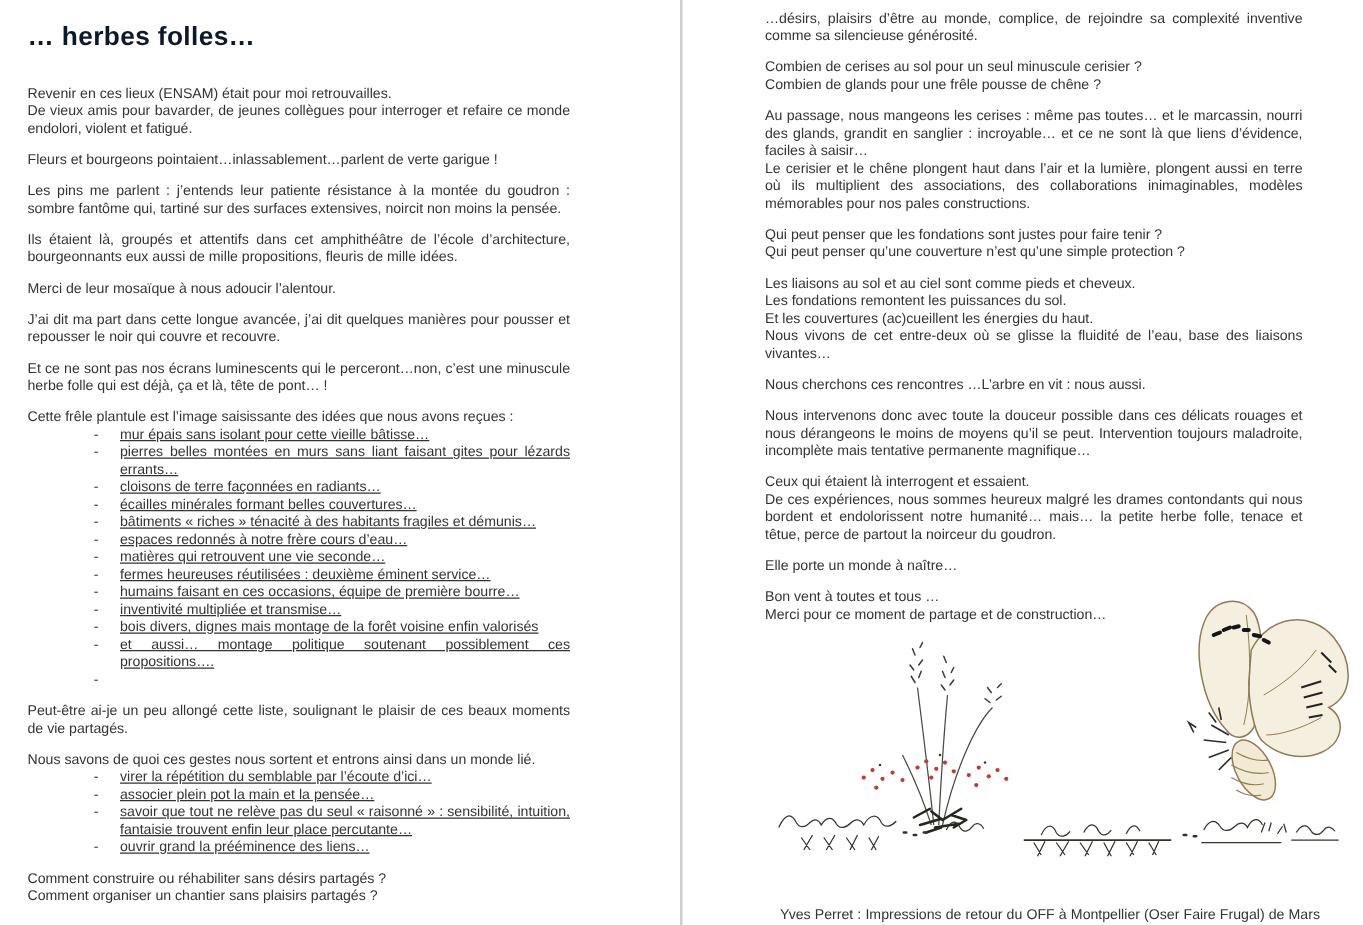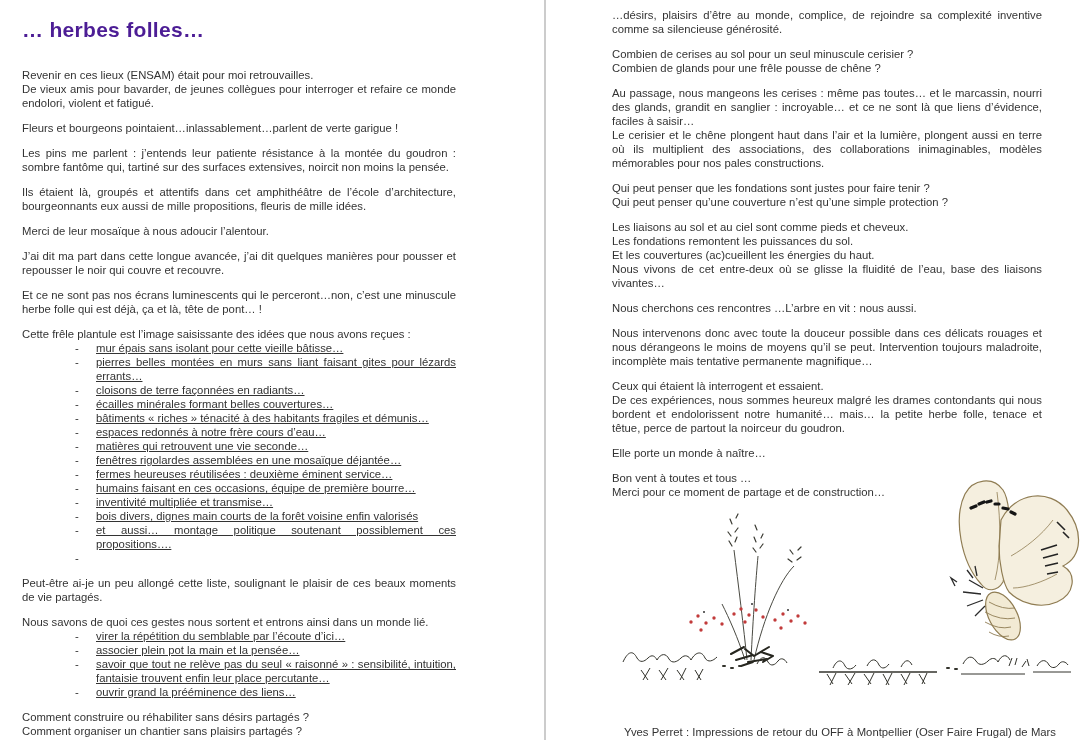--- a/index.html
+++ b/index.html
@@ -7,21 +7,21 @@
     position:relative; width:1090px; height:740px; background:#ffffff;
     font-family:"Liberation Sans","DejaVu Sans",sans-serif; color:#333333;
     overflow:hidden;
   }
   .divider { position:absolute; left:544px; top:0; width:2px; height:740px; background:#cccccc; }
   .col { position:absolute; font-size:11.3px; line-height:14px; }
   .col-left  { left:22px;  top:16px; width:434px; }
   .col-right { left:612px; top:8px; width:430px; }
   .col p { margin:0 0 11px 0; text-align:justify; white-space:pre-wrap; }
   .col p.nogap { margin-bottom:0; }
-  h1.title { font-size:21px; line-height:24px; font-weight:700; color:#4c1d95; margin:2px 0 26px 0; letter-spacing:0.3px; }
+  h1.title { font-size:21px; line-height:24px; font-weight:700; color:#0f172a; margin:2px 0 26px 0; letter-spacing:0.3px; }
   ul.doc-list { list-style:none; margin:0 0 11px 0; padding:0;text-decoration:underline; }
   ul.doc-list li { position:relative; padding-left:74px; text-align:justify; min-height:14px; }
   ul.doc-list li::before { content:"-"; position:absolute; left:53px; }
   .caption {
     position:absolute; left:612px; top:713px; width:432px; margin:12px;
     font-size:11.3px; line-height:14px; text-align:justify; white-space:pre-wrap; color:#333333;
   }
   .illustration { position:absolute; left:605px; top:462px; width:480px; height:232px; pointer-events:none; }
 </style>
 </head>
@@ -42,25 +42,24 @@
     <p>Et ce ne sont pas nos écrans luminescents qui le perceront…non, c’est une minuscule herbe folle qui est déjà, ça et là, tête de pont… !</p>
     <p class="nogap">Cette frêle plantule est l’image saisissante des idées que nous avons reçues :</p>
     <ul class="doc-list">
       <li>mur épais sans isolant pour cette vieille bâtisse…</li>
       <li>pierres belles montées en murs sans liant faisant gites pour lézards errants…</li>
       <li>cloisons de terre façonnées en radiants…</li>
       <li>écailles minérales formant belles couvertures…</li>
       <li>bâtiments « riches » ténacité à des habitants fragiles et démunis…</li>
       <li>espaces redonnés à notre frère cours d’eau…</li>
       <li>matières qui retrouvent une vie seconde…</li>
-      <li>fenêtres rigolardes assemblées en une mosaïque déjantée…</li>
       <li>fermes heureuses réutilisées : deuxième éminent service…</li>
       <li>humains faisant en ces occasions, équipe de première bourre…</li>
       <li>inventivité multipliée et transmise…</li>
-      <li>bois divers, dignes main courts de la forêt voisine enfin valorisés</li>
+      <li>bois divers, dignes mais montage de la forêt voisine enfin valorisés</li>
       <li>et aussi… montage politique soutenant possiblement ces propositions….</li>
       <li></li>
     </ul>
     <p>Peut-être ai-je un peu allongé cette liste, soulignant le plaisir de ces beaux moments de vie partagés.</p>
     <p class="nogap">Nous savons de quoi ces gestes nous sortent et entrons ainsi dans un monde lié.</p>
     <ul class="doc-list">
       <li>virer la répétition du semblable par l’écoute d’ici…</li>
       <li>associer plein pot la main et la pensée…</li>
       <li>savoir que tout ne relève pas du seul « raisonné » : sensibilité, intuition, fantaisie trouvent enfin leur place percutante…</li>
       <li>ouvrir grand la prééminence des liens…</li>

